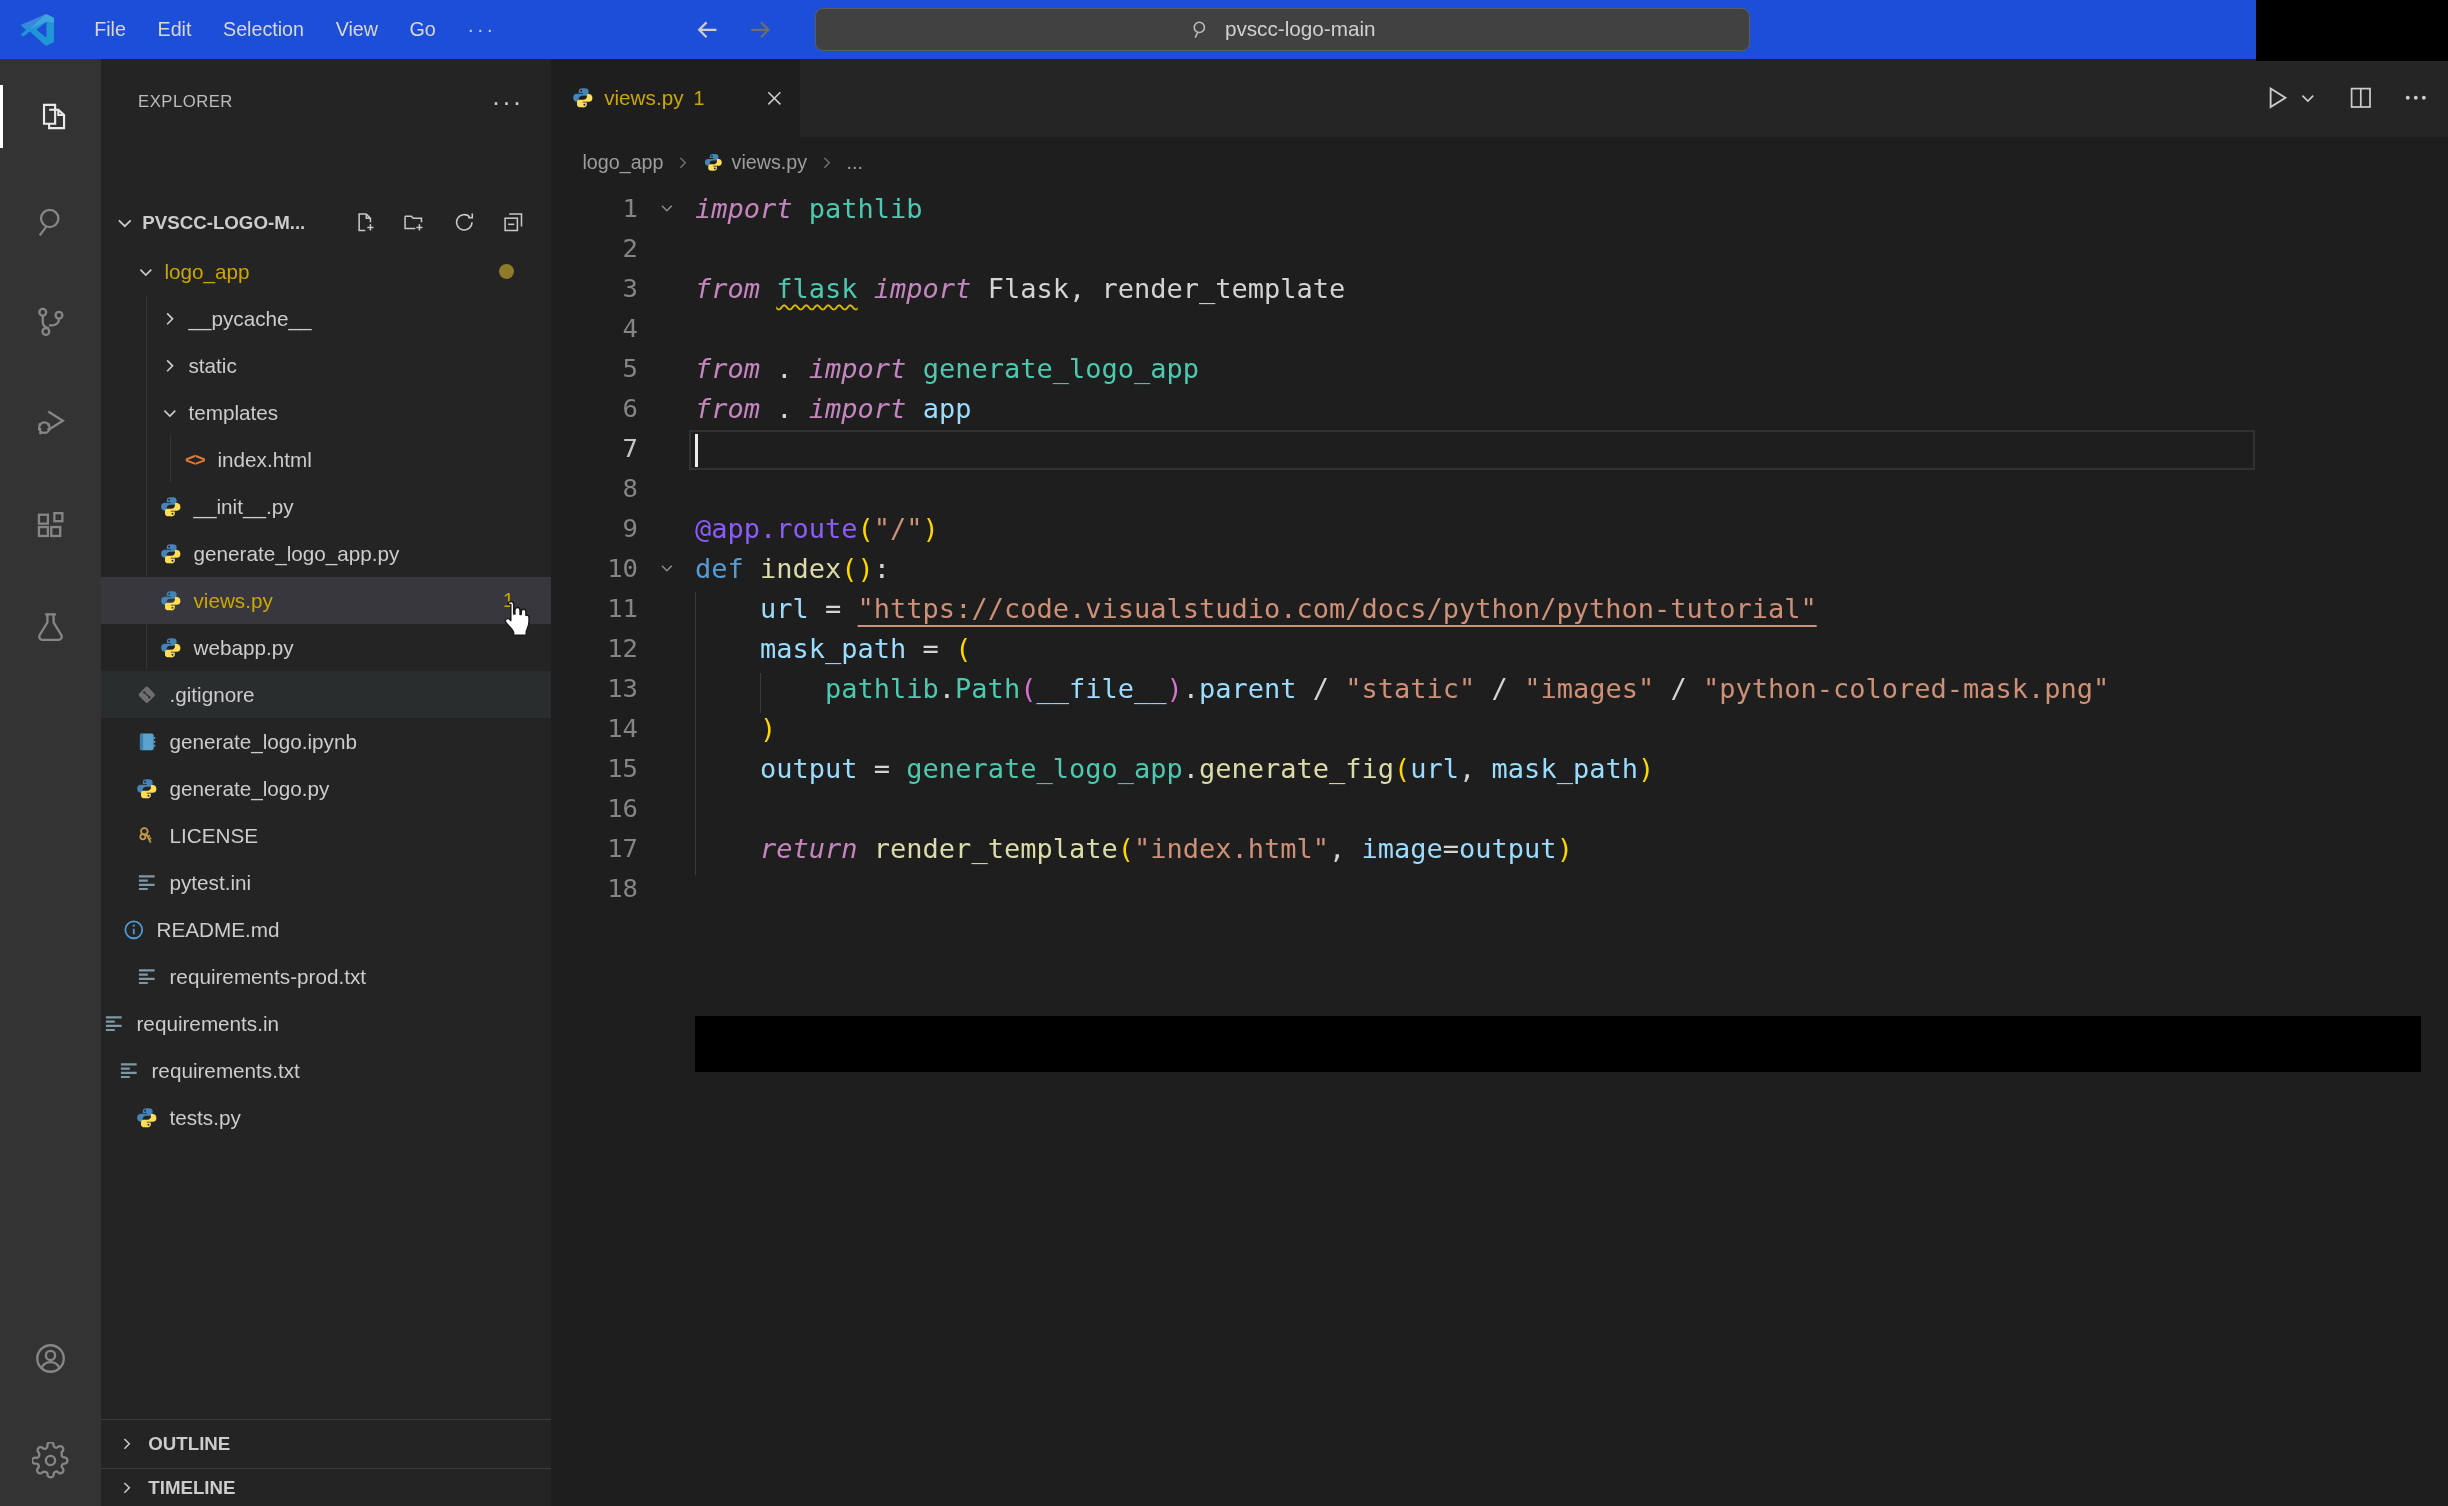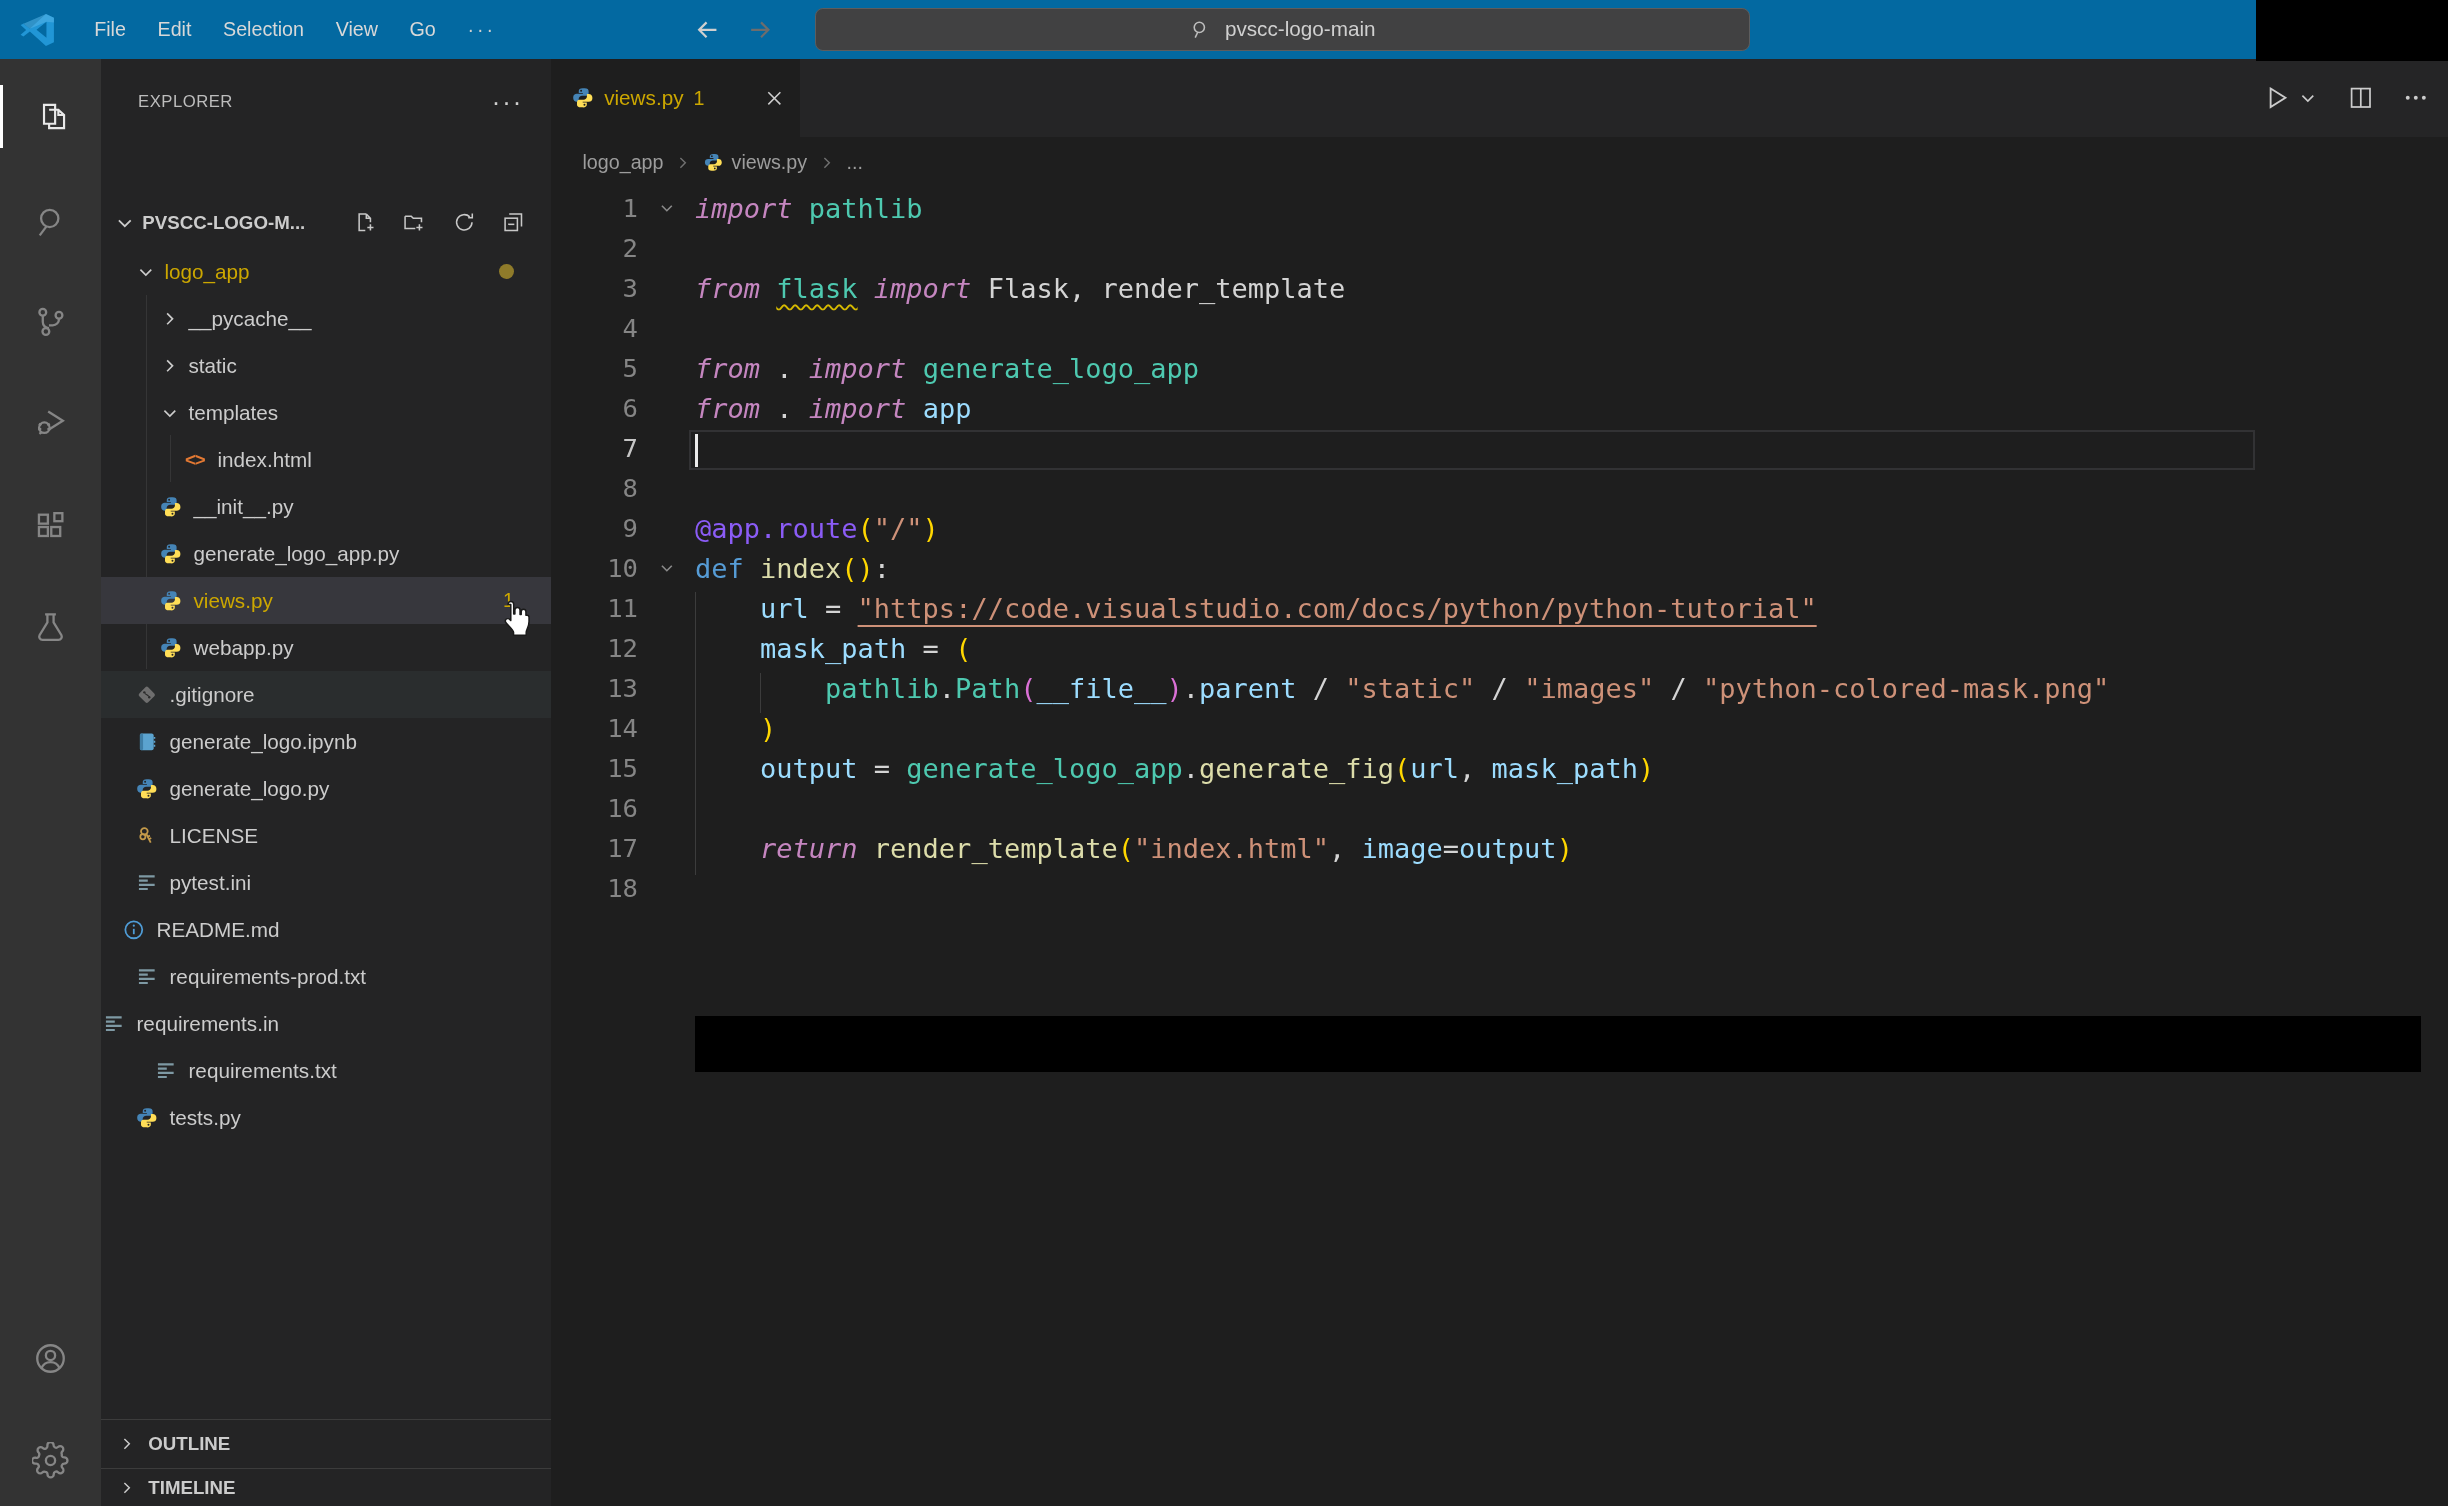--- a/index.html
+++ b/index.html
@@ -2,21 +2,21 @@
 <html><head>
 <meta charset="utf-8">
 <style>
   * { margin:0; padding:0; box-sizing:border-box; }
   html,body { width:2449px; height:1506px; }
   body { position:relative; background:#1e1e1e; overflow:hidden;
          font-family:"Liberation Sans",sans-serif; -webkit-font-smoothing:antialiased; }
   svg { display:block; }
 
   
-  .titlebar { position:absolute; top:0; left:0; right:0; height:59px; background:#0369a1;
+  .titlebar { position:absolute; top:0; left:0; right:0; height:59px; background:#1d4ed8;
               display:flex; align-items:center; z-index:5; }
   .vslogo { margin-left:17.7px; }
   .menubar { display:flex; margin-left:21.7px; }
   .menu-item { padding:0 15.8px; font-size:19.7px; color:#d8d8d8; line-height:59px; cursor:default; }
   .menu-item.dots { letter-spacing:3px; color:#cfcfcf; }
   .nav-arrow { position:absolute; top:0; height:59px; display:flex; align-items:center; }
   #nav-back { left:693px; color:#cfcfcf; }
   #nav-fwd  { left:745px; color:#6d6d6d; }
   .command-center { position:absolute; left:815px; top:7.9px; width:935px; height:43px;
        background:#414142; border:1px solid #5d5d5e; border-radius:7.9px;
@@ -393,21 +393,21 @@
           <span class="tlabel">requirements-prod.txt</span>
         </div>
         <div class="trow" style="">
           <span class="ficon">
             <svg width="23.6" height="23.6" viewBox="0 0 24 24" stroke="#7e99a4" stroke-width="2.1">
     <path d="M4 5.5h16M4 9.8h9M4 14.1h16M4 18.4h9"></path>
             </svg>
           </span>
           <span class="tlabel">requirements.in</span>
         </div>
-        <div class="trow" style="padding-left: 52px;">
+        <div class="trow" style="padding-left: 15px;">
           <span class="ficon">
             <svg width="23.6" height="23.6" viewBox="0 0 24 24" stroke="#7e99a4" stroke-width="2.1">
     <path d="M4 5.5h16M4 9.8h9M4 14.1h16M4 18.4h9"></path>
             </svg>
           </span>
           <span class="tlabel">requirements.txt</span>
         </div>
         <div class="trow" style="padding-left: 33px;">
           <span class="ficon">
             <svg width="23.6" height="23.6" viewBox="0 0 24 24">

